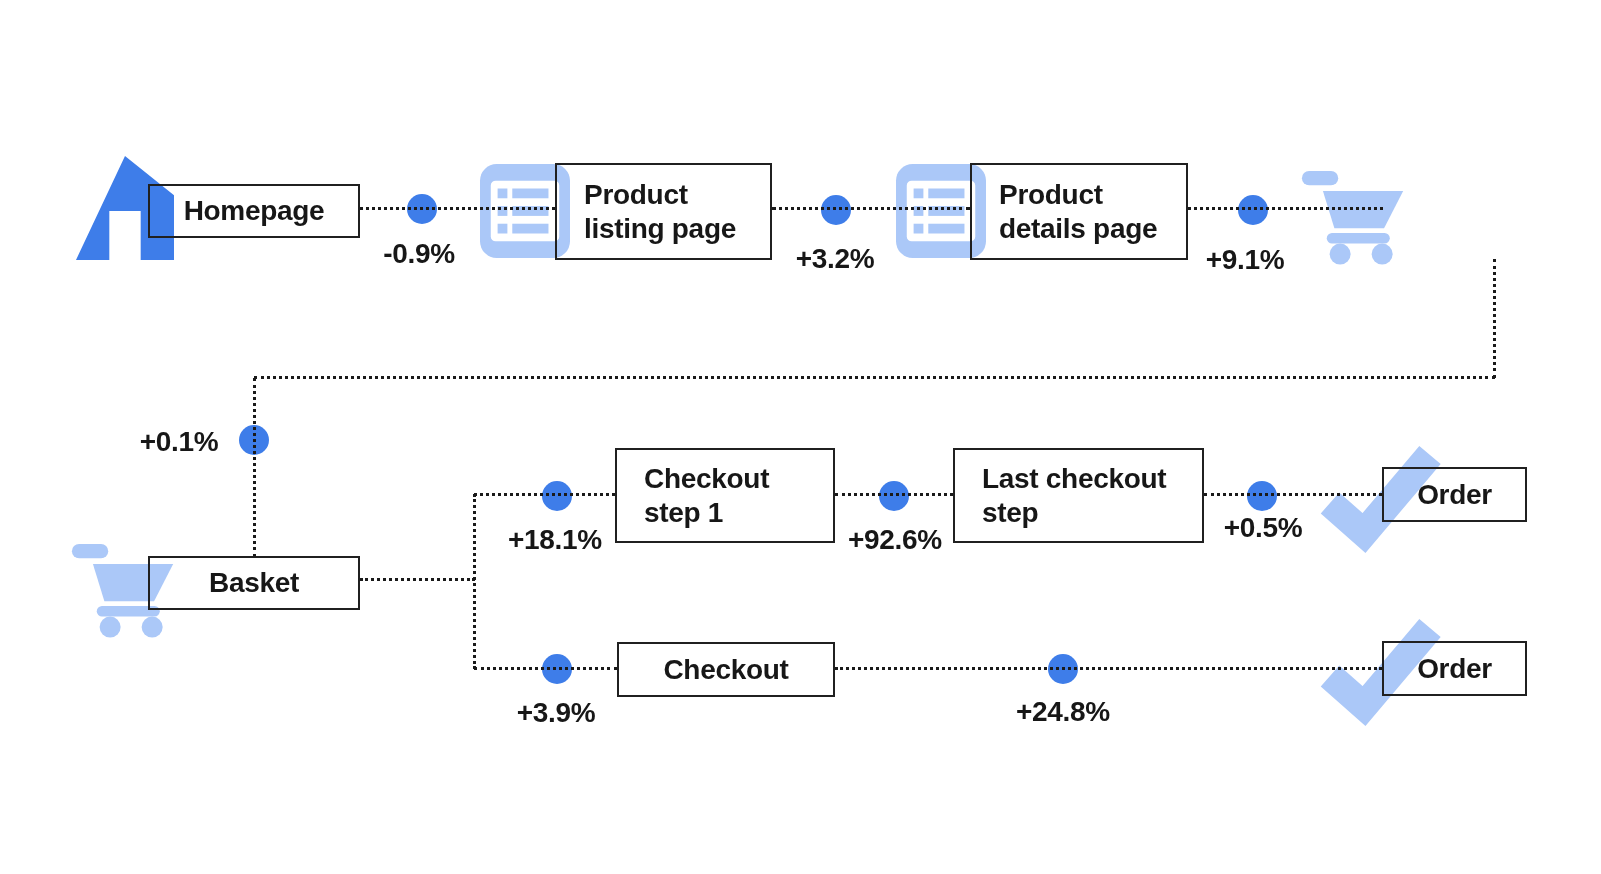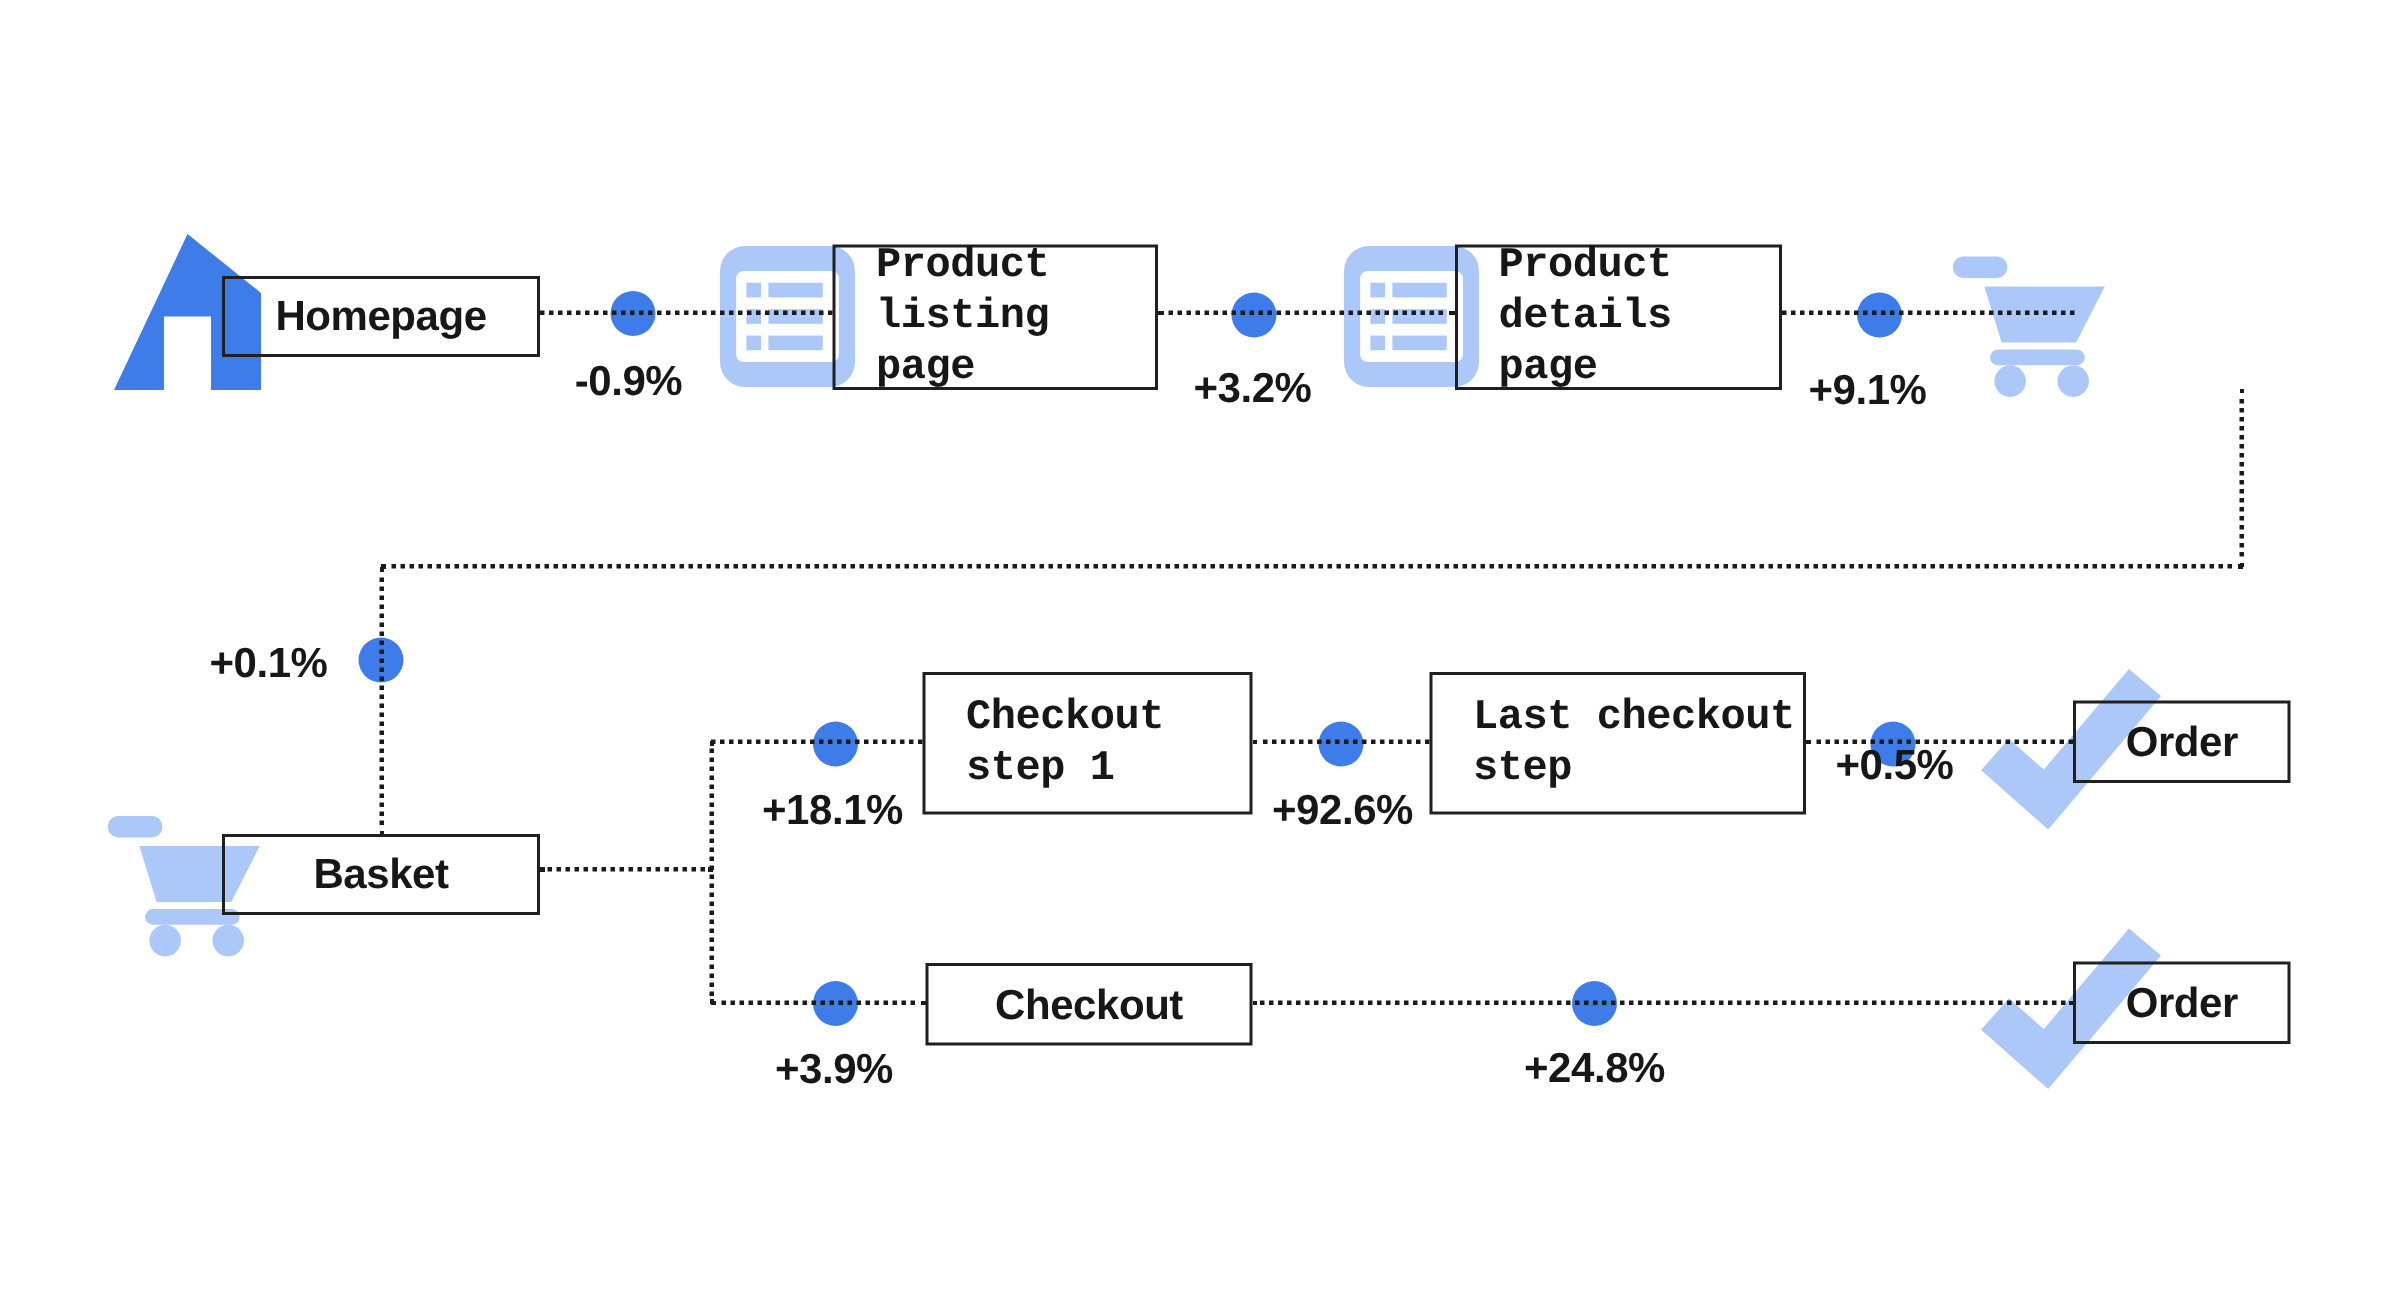--- a/index.html
+++ b/index.html
@@ -27,21 +27,21 @@
   
   .hline{position:absolute;height:0;border-top:3px dotted var(--line-color);}
   .vline{position:absolute;width:0;border-left:3px dotted var(--line-color);}
   
   .frame{
     position:absolute;border:2px solid var(--border-color);
     display:flex;align-items:center;justify-content:center;
     font-size:28px;font-weight:700;line-height:34px;
     white-space:pre-line;letter-spacing:-0.3px;box-sizing:border-box;
   }
-  .frame.ml{justify-content:flex-start;padding-left:27px;text-align:left;font-family:Liberation Mono, monospace;}
+  .frame.ml{justify-content:flex-start;padding-left:27px;text-align:left;}
   
   .pct{
     position:absolute;width:110px;text-align:center;
     font-size:28px;font-weight:700;letter-spacing:-0.3px;
   }
 </style>
 </head>
 <body>
 
 <div class="canvas">
@@ -152,17 +152,17 @@
   <div class="frame" style="left:1382px;top:467px;width:145px;height:55px"><span>Order</span></div>
   <div class="frame" style="left:617px;top:642px;width:218px;height:55px"><span>Checkout</span></div>
   <div class="frame" style="left:1382px;top:641px;width:145px;height:55px"><span>Order</span></div>
 
   <div class="pct" style="left:364px;top:238px">-0.9%</div>
   <div class="pct" style="left:780px;top:243px">+3.2%</div>
   <div class="pct" style="left:1190px;top:244px">+9.1%</div>
   <div class="pct" style="left:124px;top:426px">+0.1%</div>
   <div class="pct" style="left:500px;top:524px">+18.1%</div>
   <div class="pct" style="left:840px;top:524px">+92.6%</div>
-  <div class="pct" style="left:1208px;top:494px">+0.5%</div>
+  <div class="pct" style="left:1208px;top:512px">+0.5%</div>
   <div class="pct" style="left:501px;top:697px">+3.9%</div>
   <div class="pct" style="left:1008px;top:696px">+24.8%</div>
 
 </div>
 
 </body></html>

